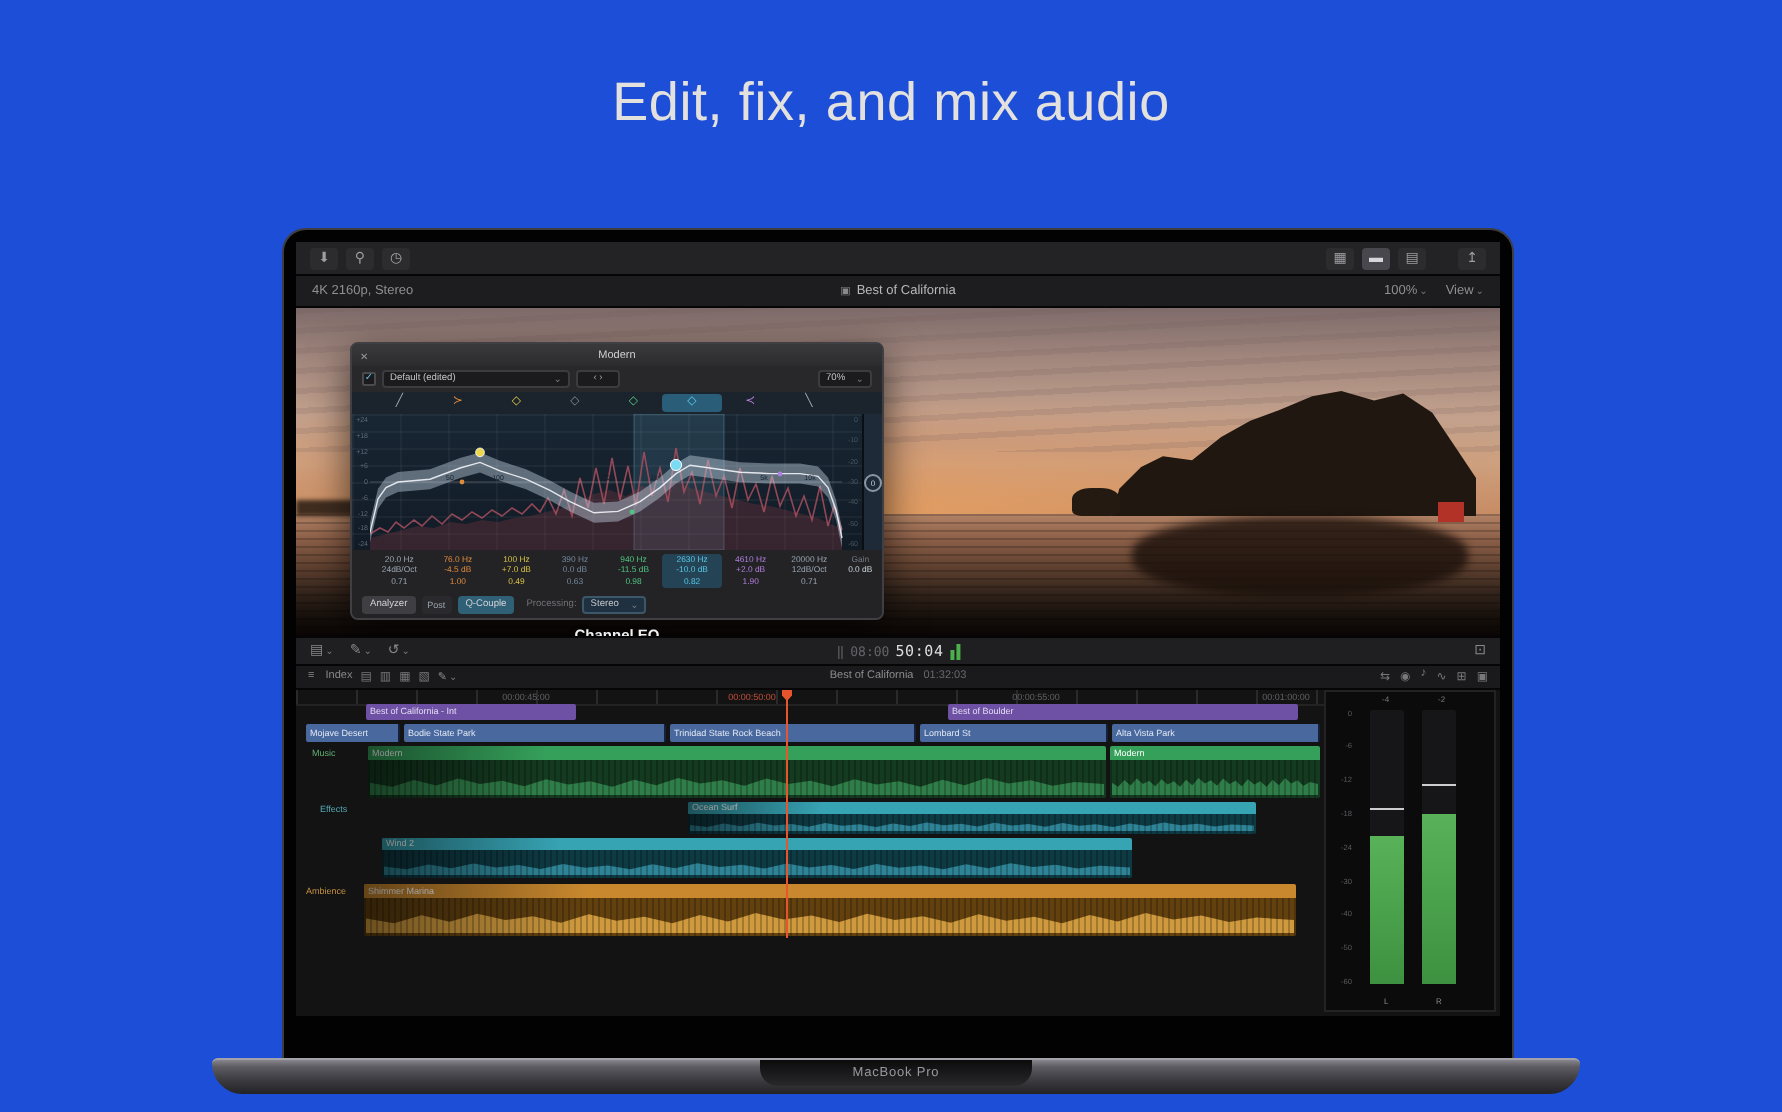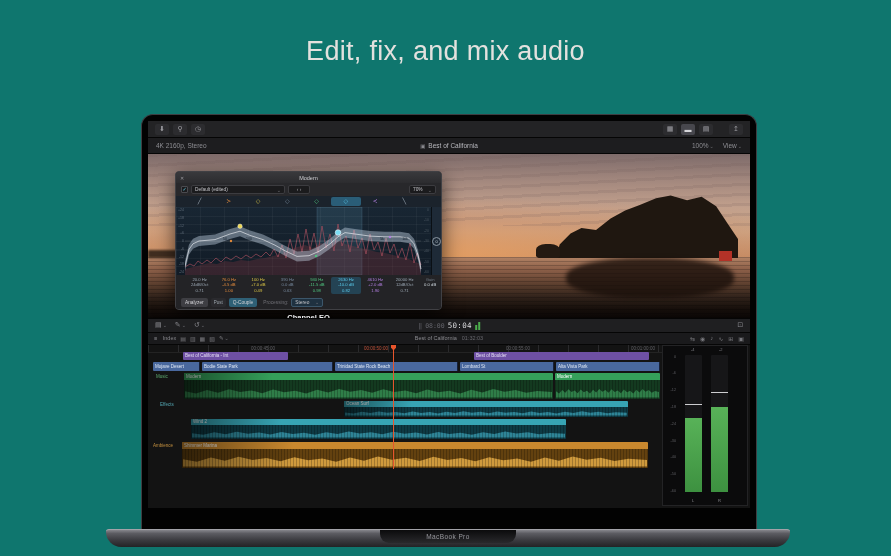--- a/index.html
+++ b/index.html
@@ -1,17 +1,17 @@
 <!DOCTYPE html>
 <html><head>
 <meta charset="utf-8">
 <style>
   * { margin:0; padding:0; box-sizing:border-box; }
   body { background:#1b1b1d; font-family:"Liberation Sans", sans-serif; }
-  .stage { position:relative; width:891px; height:556px; background:#0f766e; overflow:hidden; margin:0 auto; }
+  .stage { position:relative; width:891px; height:556px; background:#1d4ed8; overflow:hidden; margin:0 auto; }
   .headline { position:absolute; top:36px; left:0; width:100%; text-align:center;
     font-size:27px; font-weight:400; color:#e3e1de; letter-spacing:.3px; }
 
   
   .screen { position:absolute; left:141px; top:114px; width:616px; height:415px;
     background:#020202; border:1px solid #3e3e42; border-bottom:none; border-radius:12px 12px 0 0; }
   .base { position:absolute; left:106px; top:529px; width:684px; height:18px;
     background:linear-gradient(180deg,#86868c 0%,#5c5c62 20%,#3e3e43 55%,#232326 100%);
     border-radius:3px 3px 16px 16px; border-top:1px solid #a2a2a8; }
   .base-notch { position:absolute; left:50%; top:0; transform:translateX(-50%); width:136px; height:13px;

